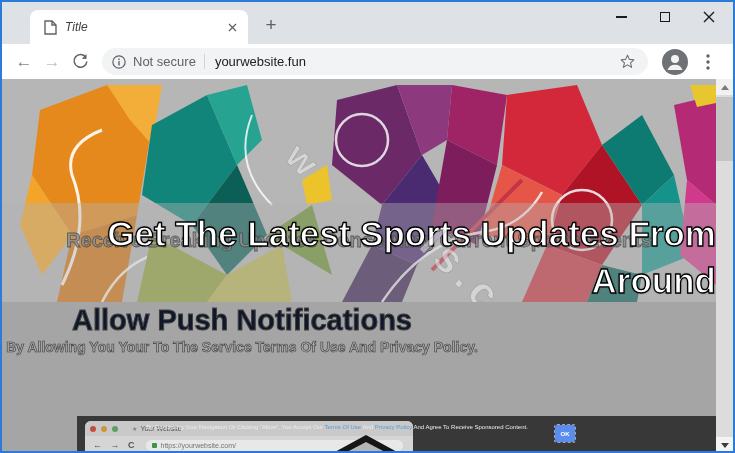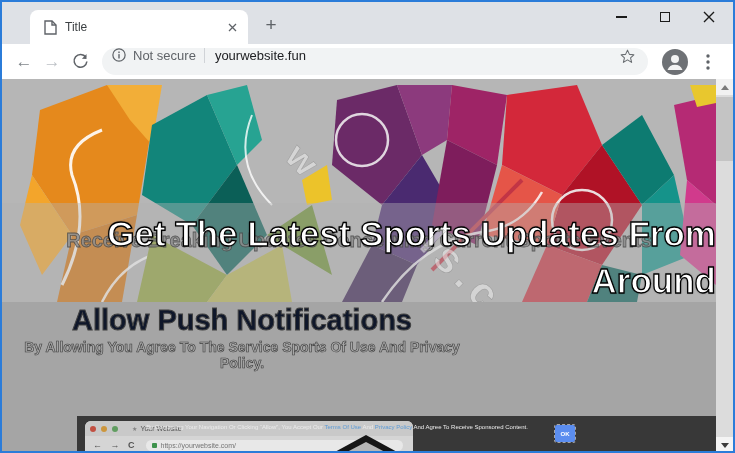--- a/index.html
+++ b/index.html
@@ -6,42 +6,42 @@
   body { font-family:"Liberation Sans", sans-serif; background:#888; }
   .window{
     position:relative; width:735px; height:453px;
     border:2px solid #2b7cd9; background:#dee1e6; overflow:hidden;
   }
   
   .tabstrip{ position:absolute; left:0; top:0; width:100%; height:42px; background:#dee1e6; }
   .tab{
     position:absolute; left:28px; top:8px; width:218px; height:34px;
     background:#fff; border-radius:8px 8px 0 0;
-    display:flex; align-items:center; padding:0 8px;
+    display:flex; align-items:center; padding:0 8px;font-style:italic;
   }
   .tab-favicon{ width:13px; height:15px; margin:0 8px 0 6px; flex:0 0 auto; }
   .tab-title{ font-size:12px; color:#3c4043; flex:1; }
   .tab-close{ width:16px; height:16px; display:flex; align-items:center; justify-content:center; border-radius:8px; cursor:pointer; }
   .newtab-btn{ position:absolute; left:256px; top:10px; width:26px; height:26px;
     display:flex; align-items:center; justify-content:center;
     font-size:19px; color:#5f6368; border-radius:13px; cursor:pointer; }
   .win-controls{ position:absolute; right:2px; top:0; height:30px; display:flex; }
   .win-btn{ width:44px; height:30px; display:flex; align-items:center; justify-content:center; cursor:pointer; }
   .glyph-min{ width:11px; height:2px; background:#1b1b1b; }
   .glyph-max{ width:10px; height:10px; border:1.5px solid #1b1b1b; }
   
   .toolbar{ position:absolute; left:0; top:42px; width:100%; height:35px; background:#fff;
     display:flex; align-items:center; }
   .nav-glyph{ font-size:17px; width:28px; text-align:center; cursor:pointer; }
   .back{ color:#80868b; margin-left:8px; }
   .forward{ color:#bdc1c6; }
   .reload-btn{ width:28px; display:flex; justify-content:center; cursor:pointer; }
   .omnibox{
     margin-left:8px; width:546px; height:27px; background:#f1f3f4; border-radius:14px;
-    display:flex; padding:0 10px; cursor:text;
+    display:flex; align-items:center; padding:0 10px; cursor:text;
   }
   .sec-label{ font-size:13px; color:#5f6368; margin:0 8px 0 7px; }
   .omni-divider{ width:1px; height:15px; background:#d0d3d7; margin-right:10px; }
   .url-text{ font-size:13px; color:#202124; flex:1; }
   .star-btn{ width:22px; display:flex; justify-content:center; cursor:pointer; }
   .avatar-btn{ width:26px; height:26px; border-radius:13px; margin-left:14px; cursor:pointer; }
   .menu-btn{ width:24px; height:24px; margin-left:8px; display:flex; align-items:center; justify-content:center; cursor:pointer; }
   
   .content{ position:absolute; left:0; top:77px; width:731px; height:374px; background:#b6b6b6; overflow:hidden; }
   .collage{ position:absolute; left:0; top:6px; width:714px; height:217px; }
@@ -242,21 +242,21 @@
     <div class="headline-main">
       <div>Get The Latest Sports Updates From Around</div>
       <div>The World.</div>
     </div>
 
     <div class="watermark wm-1">w</div>
     <div class="watermark wm-2">ls.com</div>
 
     <div class="lower">
       <div class="allow-heading">Allow Push Notifications</div>
-      <div class="allow-subtext">By Allowing You Agree To The Service Sports Of Use And Privacy Policy.</div>
+      <div class="allow-subtext">By Allowing You Your To The Service Terms Of Use And Privacy Policy.</div>
     </div>
 
     <div class="consent-bar">
       <div class="mockup">
         <div class="mock-toprow">
           <span class="dot" style="background:#cd5242"></span>
           <span class="dot" style="background:#d99f3e"></span>
           <span class="dot" style="background:#65a665"></span>
           <span class="mock-tab">
             <span class="mock-star">★</span>

